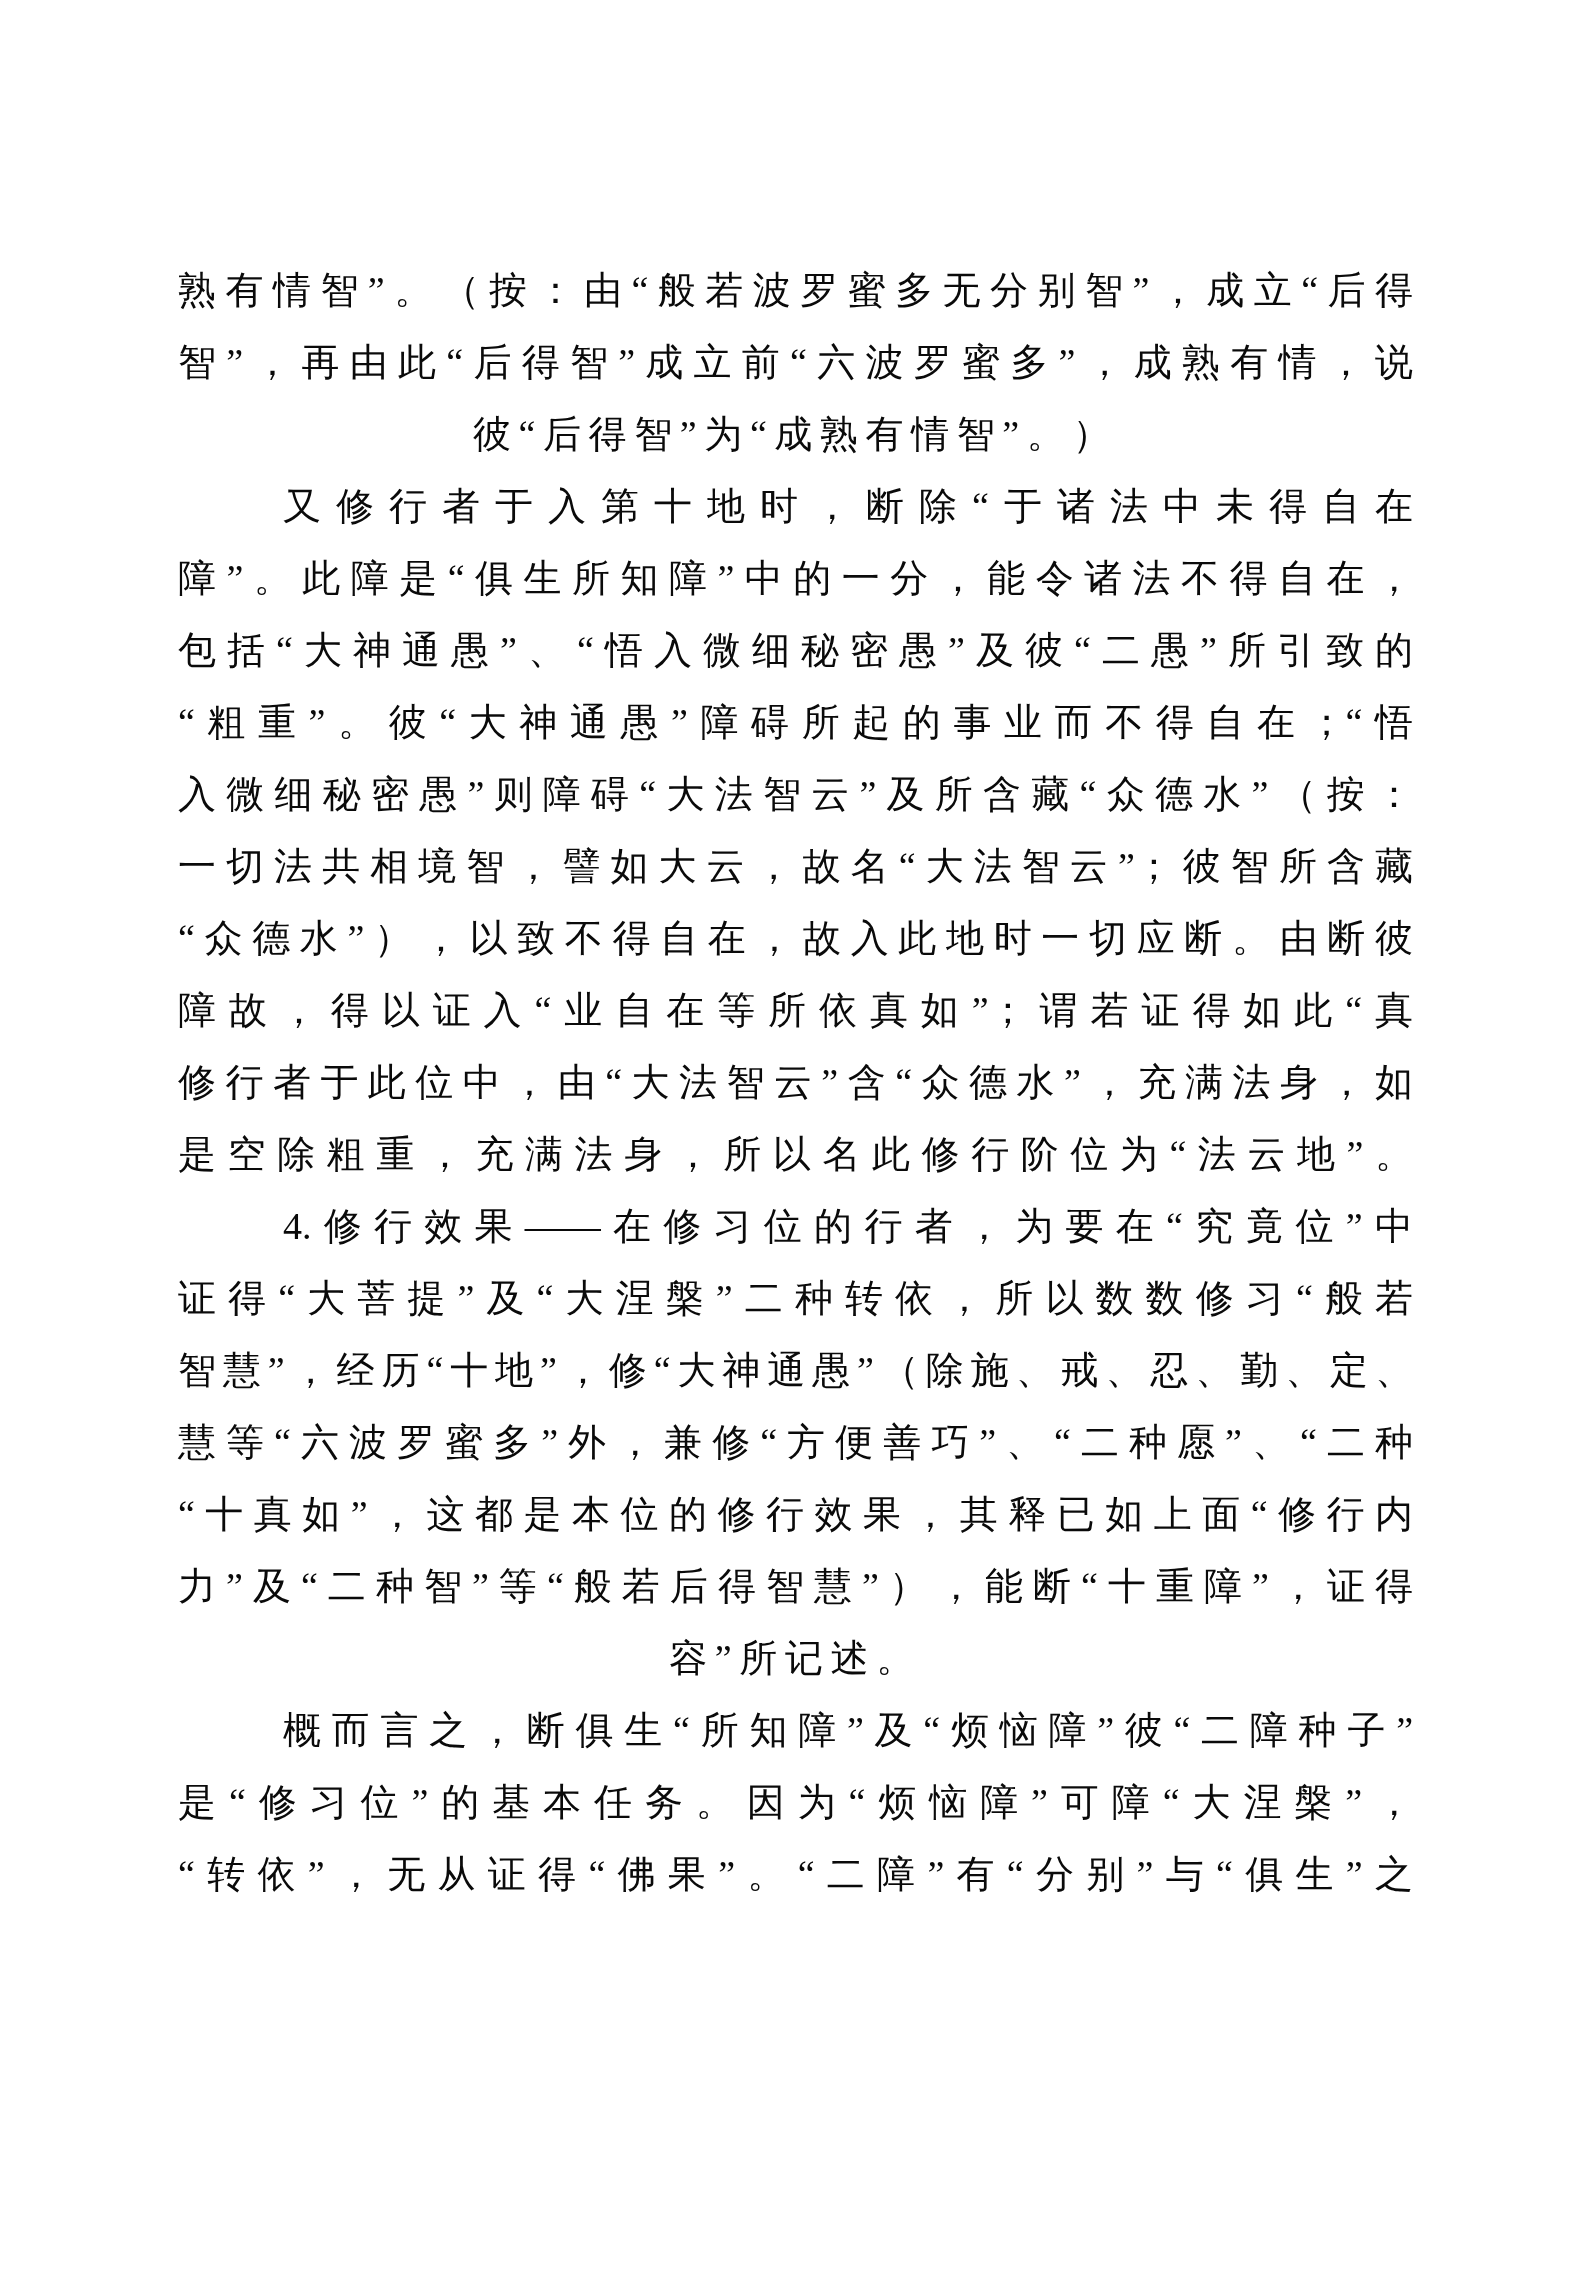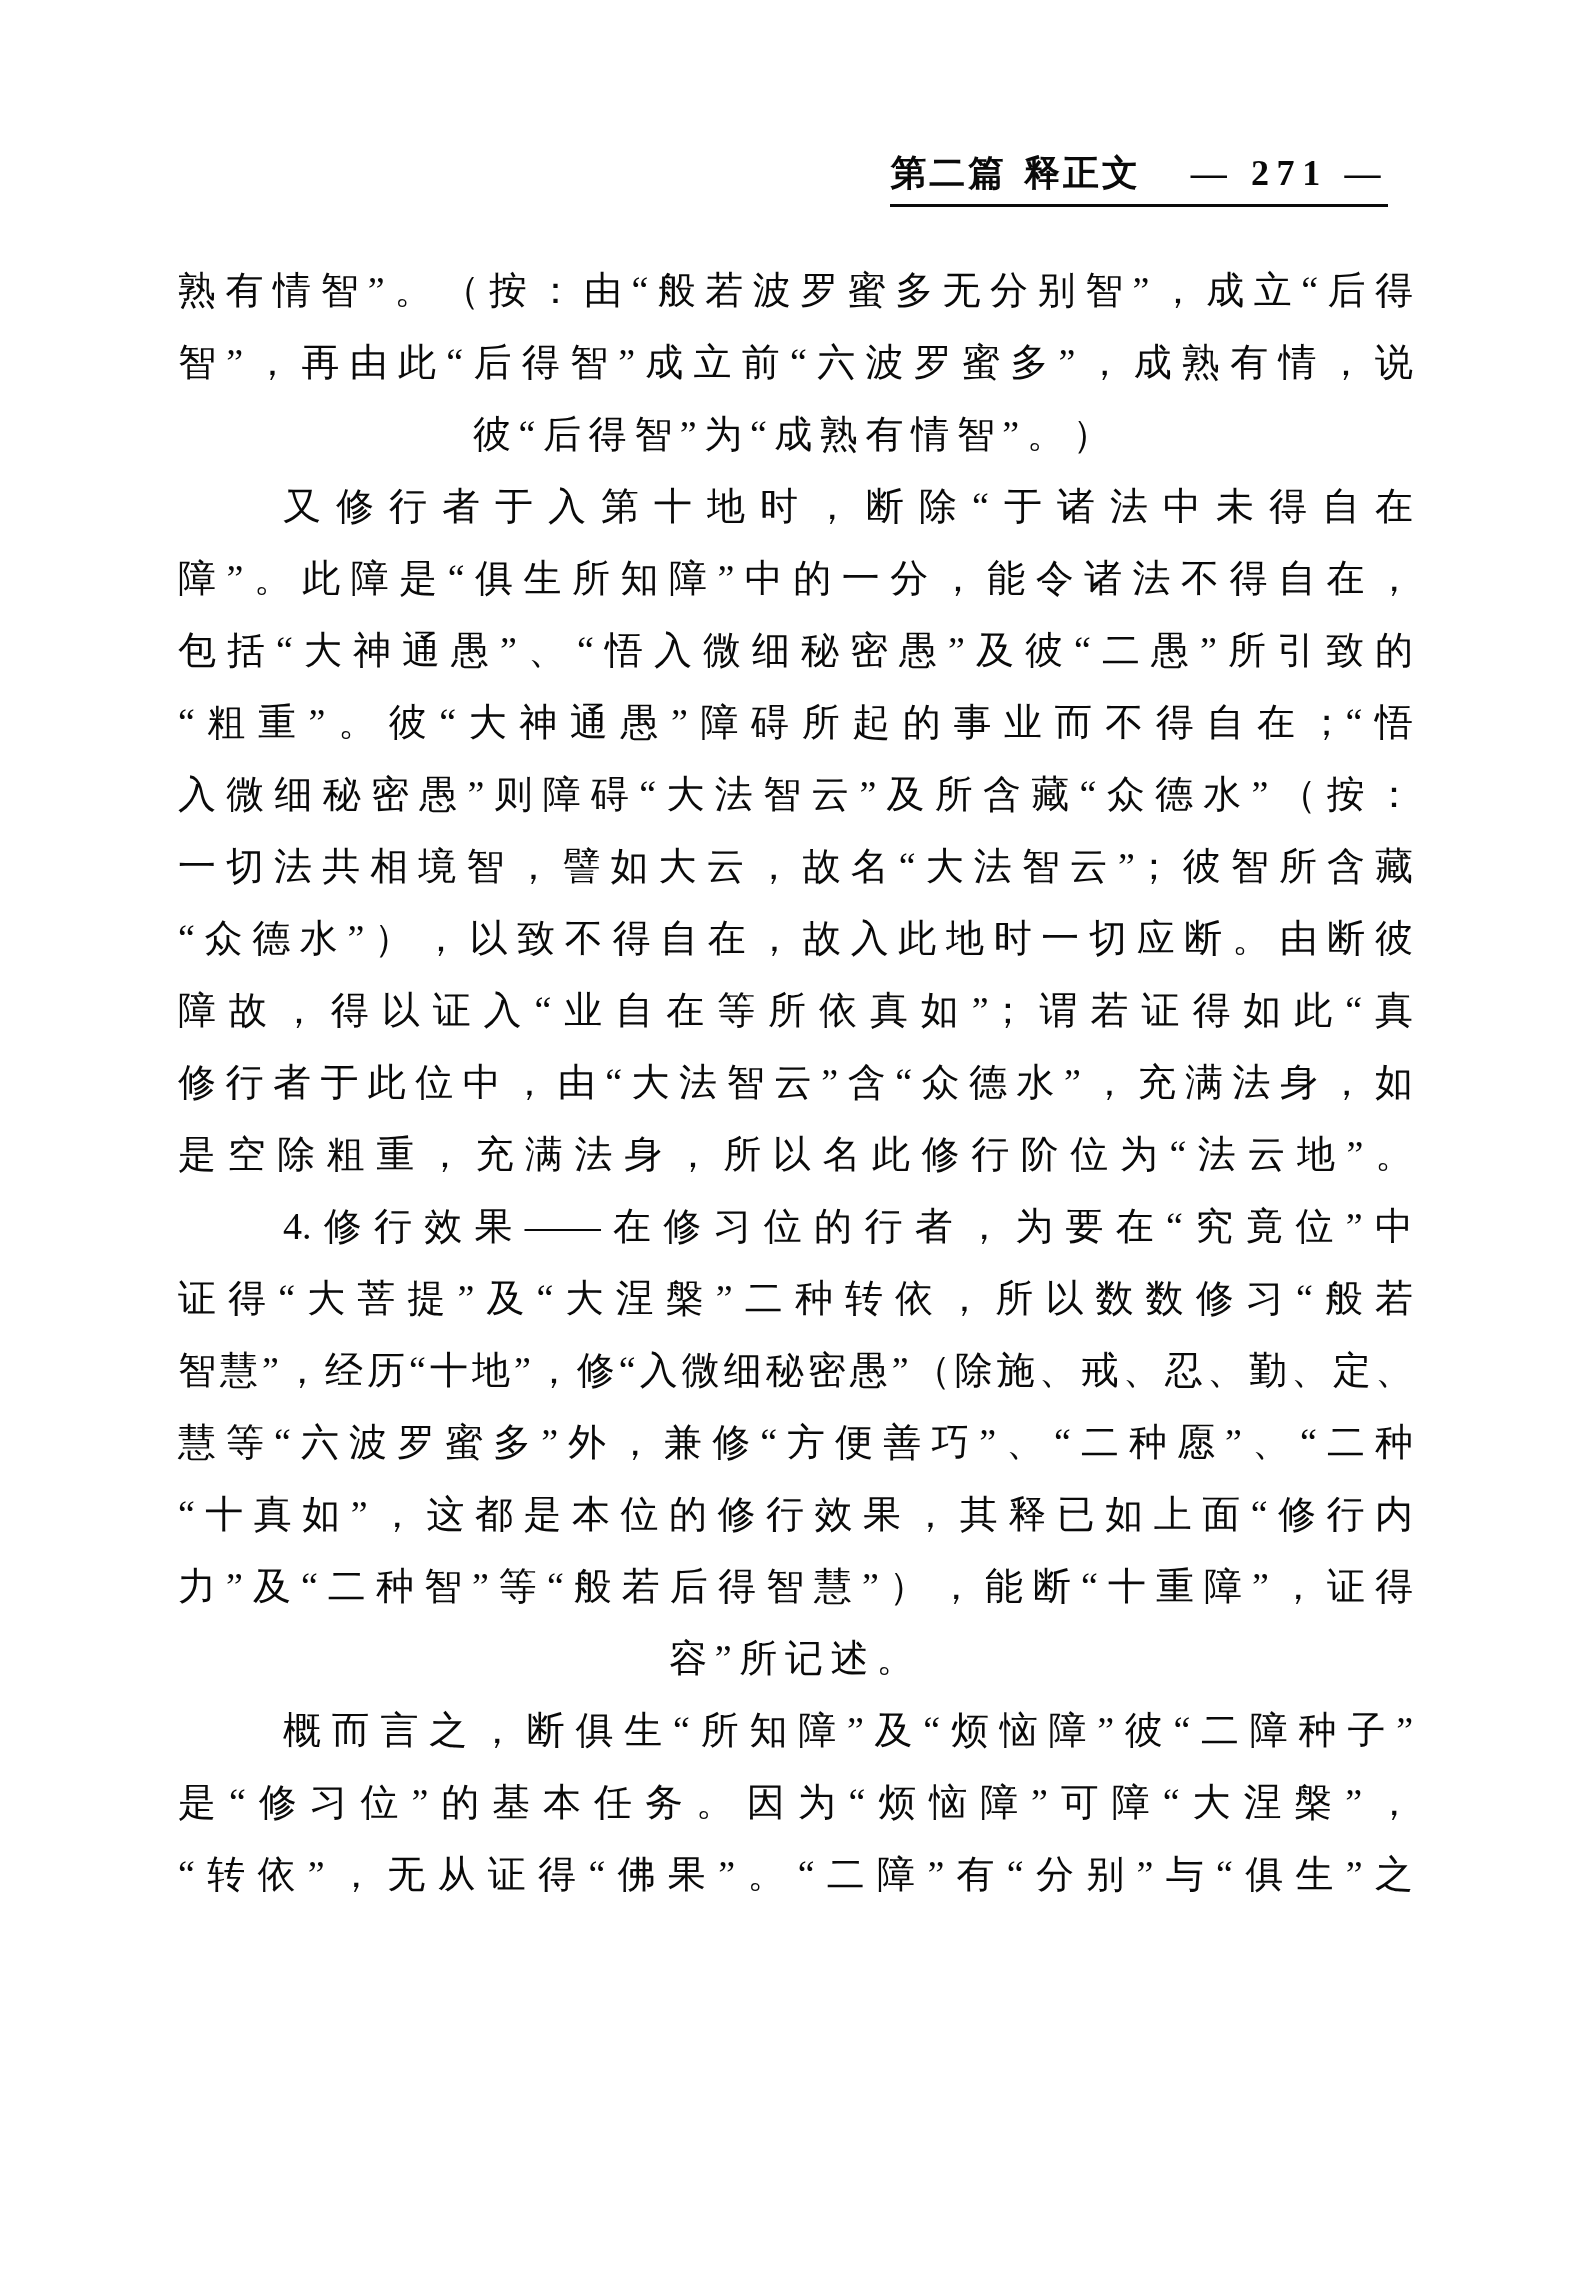--- a/index.html
+++ b/index.html
@@ -62,43 +62,38 @@
   }
   .kai {
   }
   .song { font-style: normal; }
 </style>
 </head>
 <body>
 
 <div class="page">
 
-  <div class="running-header">
-    <div class="running-header-inner">
-      <span class="hdr-section">第二篇</span><span class="hdr-title">释正文</span><span class="hdr-pageno">— 271 —</span>
-    </div>
-  </div>
 
   <div class="body-text">
       <div class="line j"><span class="song">熟有情智”。</span><span class="kai">（按：由“般若波罗蜜多无分别智”，成立“后得</span></div>
       <div class="line j"><span class="kai">智”，再由此“后得智”成立前“六波罗蜜多”，成熟有情，说</span></div>
       <div class="line"><span class="kai">彼“后得智”为“成熟有情智”。）</span></div>
       <div class="line j ind"><span class="song">又修行者于入第十地时，断除“于诸法中未得自在</span></div>
       <div class="line j"><span class="song">障”。此障是“俱生所知障”中的一分，能令诸法不得自在，</span></div>
       <div class="line j"><span class="song">包括“大神通愚”、“悟入微细秘密愚”及彼“二愚”所引致的</span></div>
       <div class="line j"><span class="song">“粗重”。彼“大神通愚”障碍所起的事业而不得自在；“悟</span></div>
       <div class="line j"><span class="song">入微细秘密愚”则障碍“大法智云”及所含藏“众德水”</span><span class="kai">（按：</span></div>
       <div class="line j"><span class="kai">一切法共相境智，譬如大云，故名“大法智云”；彼智所含藏</span></div>
       <div class="line j"><span class="kai">“众德水”）</span><span class="song">，以致不得自在，故入此地时一切应断。由断彼</span></div>
       <div class="line j"><span class="song">障故，得以证入“业自在等所依真如”；谓若证得如此“真</span></div>
       <div class="line j"><span class="song">修行者于此位中，由“大法智云”含“众德水”，充满法身，如</span></div>
       <div class="line j"><span class="song">是空除粗重，充满法身，所以名此修行阶位为“法云地”。</span></div>
       <div class="line j ind"><span class="song">4.修行效果——在修习位的行者，为要在“究竟位”中</span></div>
       <div class="line j"><span class="song">证得“大菩提”及“大涅槃”二种转依，所以数数修习“般若</span></div>
-      <div class="line j"><span class="song">智慧”，经历“十地”，修“入微细秘密愚”</span><span class="kai">（除施、戒、忍、勤、定、</span></div>
+      <div class="line j"><span class="song">智慧”，经历“十地”，修“大神通愚”</span><span class="kai">（除施、戒、忍、勤、定、</span></div>
       <div class="line j"><span class="kai">慧等“六波罗蜜多”外，兼修“方便善巧”、“二种愿”、“二种</span></div>
       <div class="line j"><span class="song">“十真如”，这都是本位的修行效果，其释已如上面“修行内</span></div>
       <div class="line j"><span class="kai">力”及“二种智”等“般若后得智慧”）</span><span class="song">，能断“十重障”，证得</span></div>
       <div class="line"><span class="song">容”所记述。</span></div>
       <div class="line j ind"><span class="song">概而言之，断俱生“所知障”及“烦恼障”彼“二障种子”</span></div>
       <div class="line j"><span class="song">是“修习位”的基本任务。因为“烦恼障”可障“大涅槃”，</span></div>
       <div class="line j"><span class="song">“转依”，无从证得“佛果”。“二障”有“分别”与“俱生”之</span></div>
     </div>
 
 </div>

